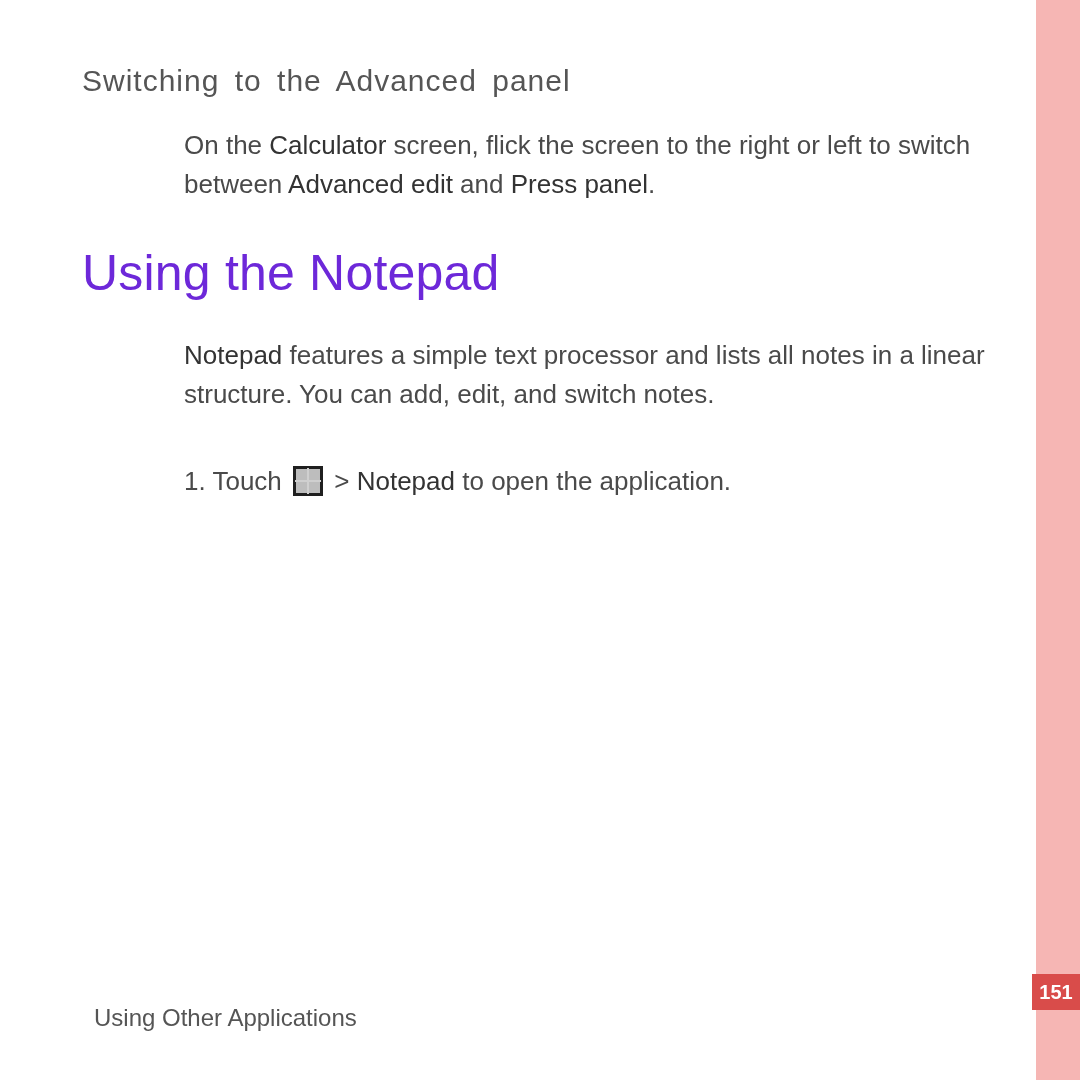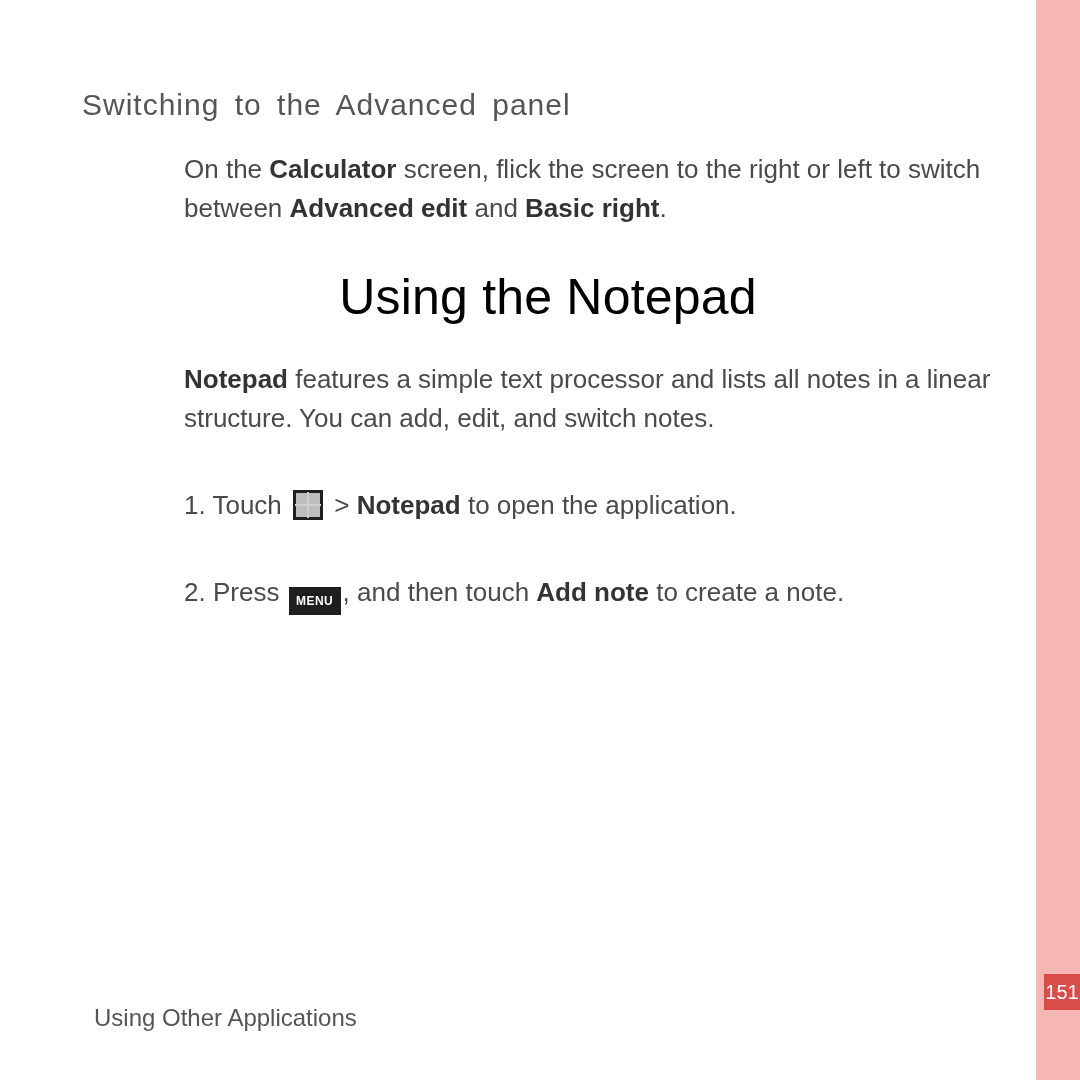--- a/index.html
+++ b/index.html
@@ -18,72 +18,71 @@
     top: 0;
     right: 0;
     width: 44px;
     height: 1080px;
     background: #f6b6b4;
   }
   .content {
     position: absolute;
     left: 82px;
     right: 66px;
-    top: 88px;
+    top: 64px;
   }
   .subheading {
     font-size: 30px;
     color: #555555;
     letter-spacing: 1px;
     word-spacing: 6px;
     margin-bottom: 28px;
   }
   .para {
     font-size: 26px;
     line-height: 1.5;
     color: #4a4a4a;
     margin-left: 102px;
     margin-bottom: 40px;
   }
   .big-heading {
     font-size: 50px;
-    color: #000000;
+    color: #6d28d9;
     margin-top: 36px;
     margin-bottom: 34px;
     font-weight: 400;
     letter-spacing: 0.2px;
-    text-align: center;
   }
   .step {
     font-size: 26px;
     line-height: 1.5;
     color: #4a4a4a;
     margin-left: 102px;
     margin-bottom: 30px;
     margin-top: 48px;
   }
-  .bold { font-weight: 700; color: #333333; }
+  .bold { font-weight: 400; color: #333333; }
   .footer {
     position: absolute;
     left: 94px;
     bottom: 48px;
     font-size: 24px;
     color: #555555;
     text-align: right;
   }
   .page-badge {
     position: absolute;
     right: 0;
     bottom: 70px;
-    width: 36px;
+    width: 48px;
     height: 36px;
     background: #d94c4a;
     color: #ffffff;
     font-size: 20px;
-    font-weight: 400;
+    font-weight: 700;
     line-height: 36px;
     text-align: center;
   }
   
   .grid-icon {
     display: inline-block;
     width: 30px;
     height: 30px;
     background: #1f1f1f;
     vertical-align: -6px;
@@ -130,34 +129,31 @@
 </head>
 <body>
 
 <div class="side-bar"></div>
 
 <div class="content">
 
   <div class="subheading">Switching to the Advanced panel</div>
 
   <div class="para">
-    <span>On the </span><span class="bold">Calculator</span><span> screen, flick the screen to the right or left to switch between </span><span class="bold">Advanced edit</span><span> and </span><span class="bold">Basic right</span><span>.</span>
+    <span>On the </span><span class="bold">Calculator</span><span> screen, flick the screen to the right or left to switch between </span><span class="bold">Advanced edit</span><span> and </span><span class="bold">Press panel</span><span>.</span>
   </div>
 
   <div class="big-heading">Using the Notepad</div>
 
   <div class="para">
     <span class="bold">Notepad</span><span> features a simple text processor and lists all notes in a linear structure. You can add, edit, and switch notes.</span>
   </div>
 
   <div class="step">
     <span>1. </span><span>Touch </span><span class="grid-icon"><span class="q q1"></span><span class="q q2"></span><span class="q q3"></span><span class="q q4"></span></span><span> &gt; </span><span class="bold">Notepad</span><span> to open the application.</span>
   </div>
 
-  <div class="step">
-    <span>2. </span><span>Press </span><span class="menu-icon">MENU</span><span>, and then touch </span><span class="bold">Add note</span><span> to create a note.</span>
-  </div>
 
 
 </div>
 
 <div class="footer">Using Other Applications</div>
 <div class="page-badge">151</div>
 
 </body></html>

